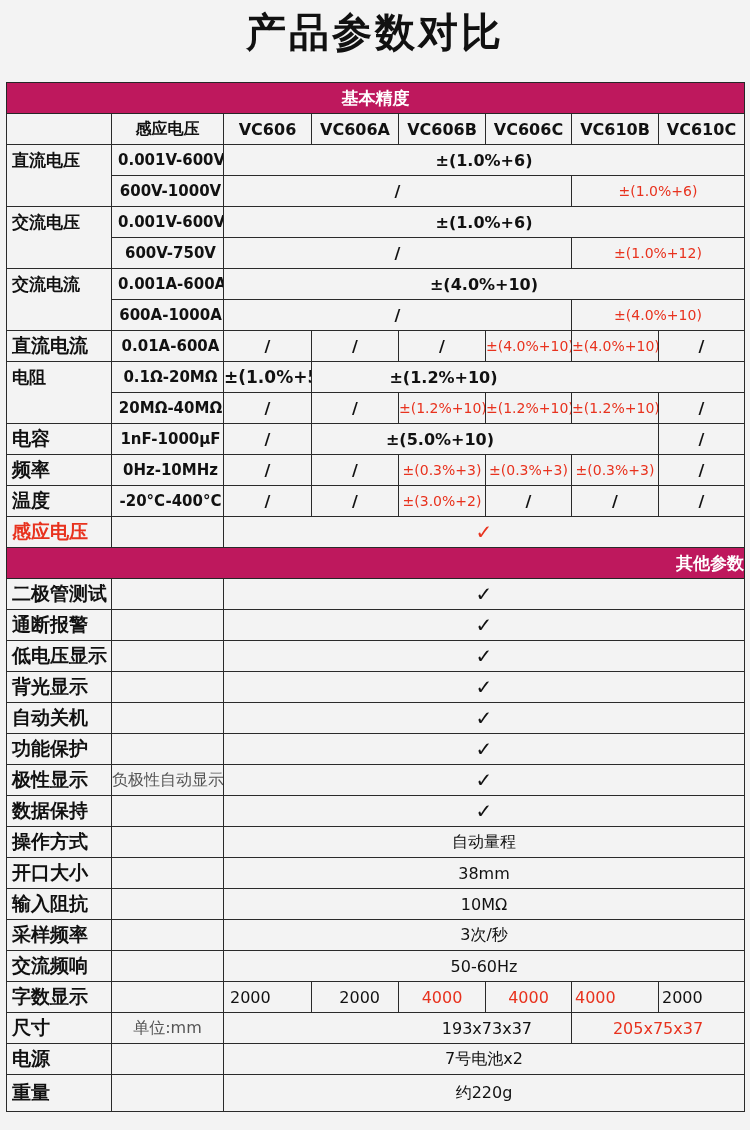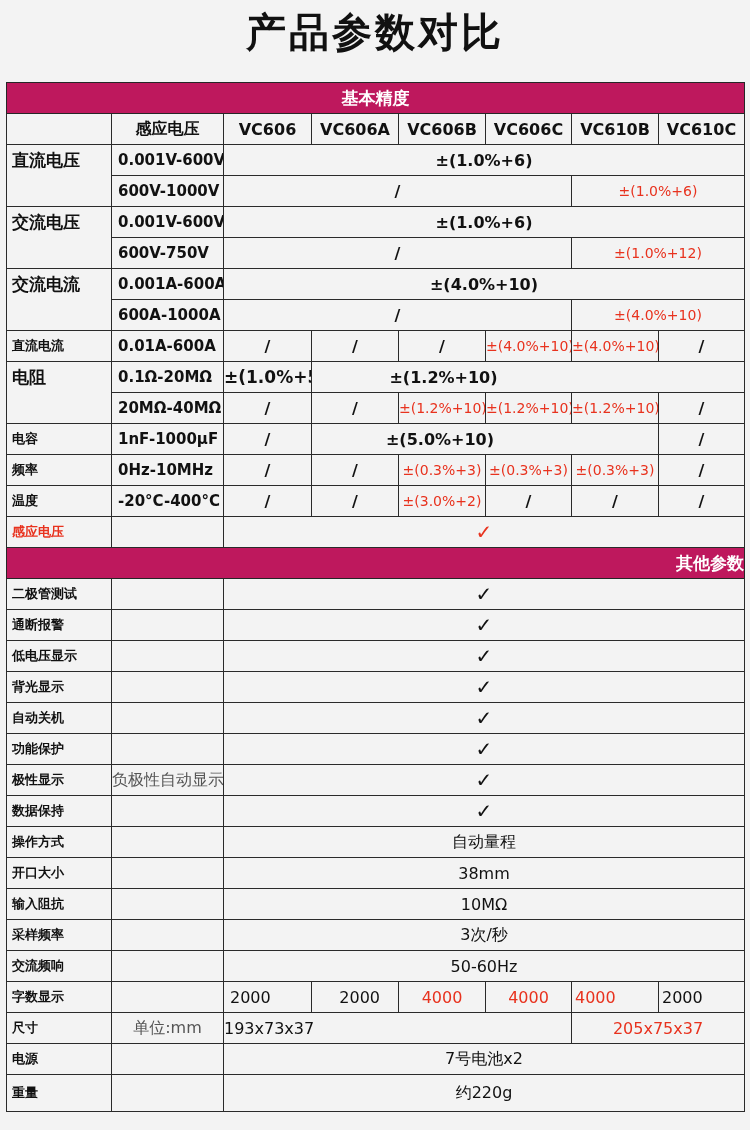--- a/index.html
+++ b/index.html
@@ -1,22 +1,22 @@
 <!DOCTYPE html>
 <html><head>
 <meta charset="utf-8">
 <style>
   html,body{margin:0;padding:0;}
   body{width:750px;height:1130px;background:#f3f3f3;font-family:"DejaVu Sans","Liberation Sans",sans-serif;color:#111;position:relative;overflow:hidden;}
   .title{position:absolute;top:6px;left:0;width:750px;text-align:center;font-size:40px;font-weight:bold;letter-spacing:3px;line-height:52px;}
   table{position:absolute;top:82px;left:6px;border-collapse:collapse;table-layout:fixed;width:738px;}
   td{border:1px solid #2a2a2a;height:30px;padding:0;text-align:center;vertical-align:middle;font-size:16px;white-space:nowrap;overflow:hidden;}
   td.cat{text-align:left;padding-left:5px;font-weight:bold;font-size:17px;vertical-align:top;padding-top:4px;margin-left:20px;}
-  td.cat2{text-align:left;padding-left:5px;font-weight:bold;font-size:13px;}
-  td.rng{text-align:left;padding-left:6px;font-weight:bold;font-size:15px;}
+  td.cat2{text-align:left;padding-left:5px;font-weight:bold;font-size:19px;}
+  td.rng{text-align:center;padding-left:6px;font-weight:bold;font-size:15px;}
   td.hdr{font-weight:bold;font-size:16px;}
   td.b{font-weight:bold;}
   td.red{color:#e8321e;font-weight:normal;font-size:14px;}
   td.lt{font-weight:normal;}
   td.left{text-align:left;padding-left:6px;}
   td.note{font-size:16px;color:#555;font-weight:normal;}
   .dark td{background:#be185d;color:#fff;border-color:#262626;height:30px;font-weight:bold;font-size:17px;}
   .dark td.lbl{text-align:right;padding-left:5px;}
   .tick{font-size:20px;}
   .tickred{color:#e8321e;font-size:20px;}
@@ -227,21 +227,21 @@
     <td class="lt" style="text-align:right;padding-right:18px">2000</td>
     <td class="lt" style="color:#e8321e">4000</td>
     <td class="lt" style="color:#e8321e">4000</td>
     <td class="lt left" style="color:#e8321e;padding-left:3px">4000</td>
     <td class="lt left" style="padding-left:3px">2000</td>
   </tr>
 
   <tr>
     <td class="cat2">尺寸</td>
     <td class="note">单位:mm</td>
-    <td colspan="4" class="lt" style="text-align:left;padding-right:39px">193x73x37</td>
+    <td colspan="4" class="lt" style="text-align:right;padding-right:39px">193x73x37</td>
     <td colspan="2" class="lt" style="color:#e8321e">205x75x37</td>
   </tr>
 
   <tr>
     <td class="cat2">电源</td>
     <td></td>
     <td colspan="6" class="lt">7号电池x2</td>
   </tr>
 
   <tr>

